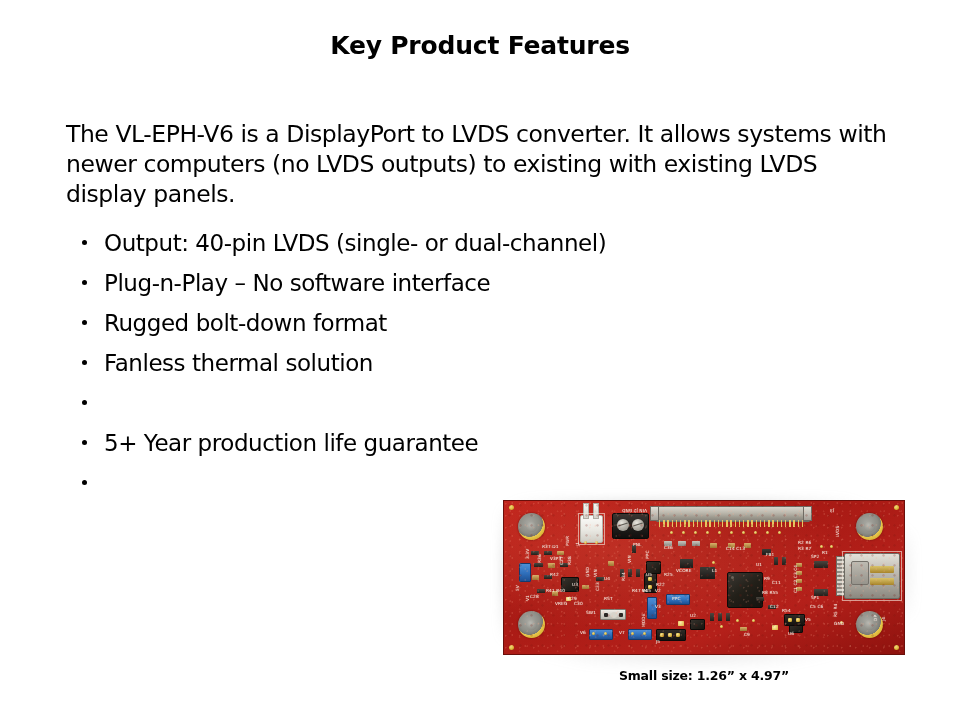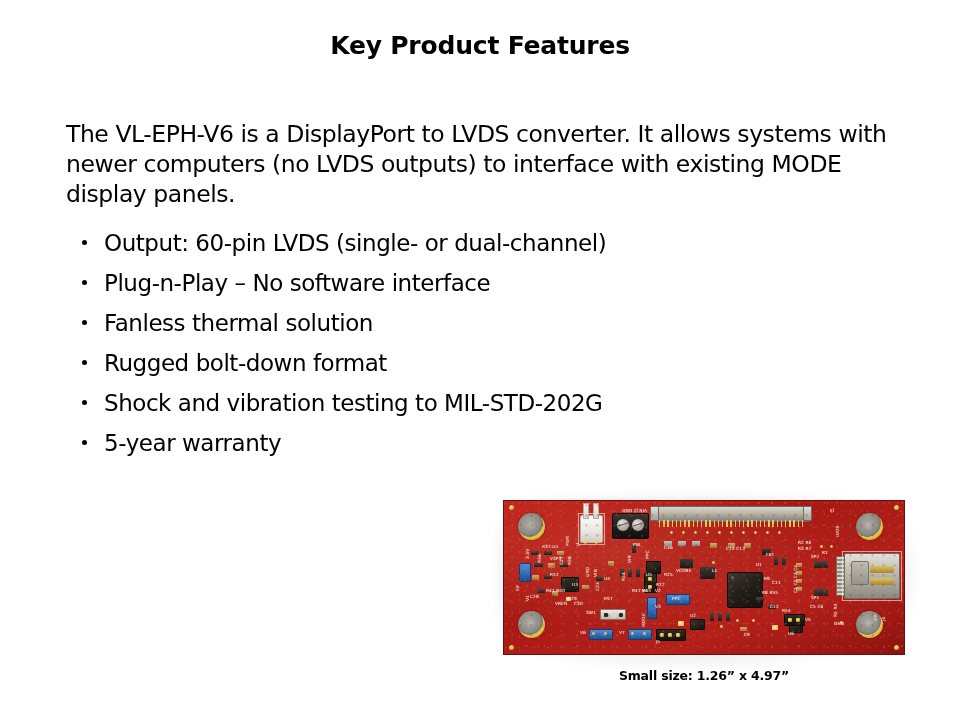--- a/index.html
+++ b/index.html
@@ -403,29 +403,30 @@
     color: #000000;
   }
 </style>
 </head>
 <body>
 
 <div class="slide">
 
   <div class="slide-title">Key Product Features</div>
 
-  <div class="intro">The VL-EPH-V6 is a DisplayPort to LVDS converter. It allows systems with newer computers (no LVDS outputs) to interface with existing MODE display panels.</div>
+  <div class="intro">The VL-EPH-V6 is a DisplayPort to LVDS converter. It allows systems with newer computers (no LVDS outputs) to existing with existing LVDS display panels.</div>
 
   <ul class="bullets">
-    <li><span class="dot"></span><span>Output: 60-pin LVDS (single- or dual-channel)</span></li>
+    <li><span class="dot"></span><span>Output: 40-pin LVDS (single- or dual-channel)</span></li>
     <li><span class="dot"></span><span>Plug-n-Play – No software interface</span></li>
+    <li><span class="dot"></span><span>Rugged bolt-down format</span></li>
     <li><span class="dot"></span><span>Fanless thermal solution</span></li>
-    <li><span class="dot"></span><span>Rugged bolt-down format</span></li>
-    <li><span class="dot"></span><span>Shock and vibration testing to MIL-STD-202G</span></li>
-    <li><span class="dot"></span><span>5-year warranty</span></li>
+    <li><span class="dot"></span></li>
+    <li><span class="dot"></span><span>5+ Year production life guarantee</span></li>
+    <li><span class="dot"></span></li>
   </ul>
 
   <div class="board-figure">
     <div class="board-shadow"></div>
 
     <div class="pcb">
 
       <div class="hole" style="left:14px;  top:12px;  width:27px; height:27px;">
           <div class="bore"></div>
         </div>

